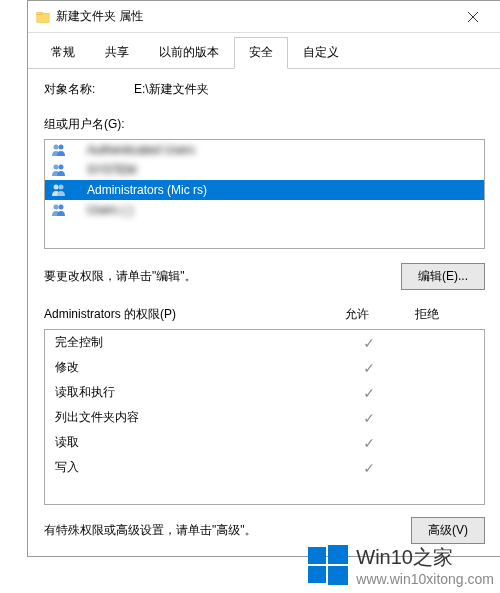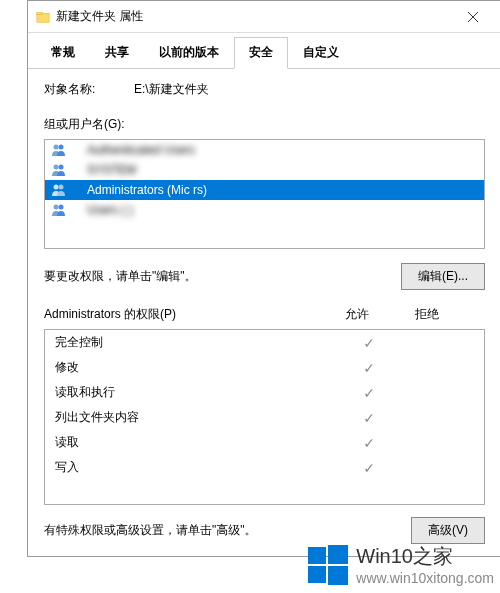--- a/index.html
+++ b/index.html
@@ -7,21 +7,21 @@
     
     .dialog { width: 475px; border: 1px solid #999; background: #fff; position: absolute; top: 0; left: 0; margin-left: 27px; }
     
     .titlebar { height: 32px; display: flex; align-items: center; padding: 0 8px; border-bottom: 1px solid #ddd; }
     .titlebar-icon { width: 14px; height: 14px; margin-right: 6px; }
     .titlebar-title { flex: 1; font-size: 12px; }
     .titlebar-close { width: 40px; height: 28px; display: flex; align-items: center; justify-content: center; }
     .titlebar-close svg { width: 10px; height: 10px; }
     
     .tabs { display: flex; padding: 4px 8px 0 8px; border-bottom: 1px solid #ccc; background: #fff; }
-    .tab { padding: 6px 14px; border: 1px solid transparent; cursor: pointer; font-size: 12px; font-weight: bold; }
+    .tab { padding: 6px 14px; border: 1px solid transparent; cursor: pointer; font-size: 12px; }
     .tab.active { border: 1px solid #ccc; border-bottom: 1px solid #fff; background: #fff; margin-bottom: -1px; }
     
     .content { padding: 12px 16px; }
     
     .row-obj { display: flex; margin-bottom: 18px; }
     .row-obj-label { width: 90px; }
     .row-obj-value { flex: 1; }
     
     .group-label { margin-bottom: 6px; }
     
@@ -39,21 +39,21 @@
     .perm-header-name { flex: 1; }
     .perm-header-col { width: 70px; }
     
     .perm-box { border: 1px solid #aaa; height: 176px; overflow-y: scroll; background: #fff; }
     .perm-row { display: flex; padding: 4px 10px; align-items: center; }
     .perm-name { flex: 1; }
     .perm-check { width: 70px; text-align: center; color: #888; font-size: 14px; }
     
     .adv-row { display: flex; align-items: center; justify-content: space-between; margin-top: 12px; }
     
-    .watermark { position: absolute; right: 6px; bottom: 6px; display: flex; align-items: flex-start; gap: 6px; }
+    .watermark { position: absolute; right: 6px; bottom: 6px; display: flex; align-items: center; gap: 6px; }
     .wm-logo { width: 44px; height: 44px; }
     .wm-text { display: flex; flex-direction: column; }
     .wm-title { font-size: 20px; color: #333; font-weight: 400; }
     .wm-url { font-size: 14px; color: #888; }
     
     ::-webkit-scrollbar { width: 16px; }
     ::-webkit-scrollbar-track { background: #f0f0f0; }
     ::-webkit-scrollbar-thumb { background: #c0c0c0; }
     ::-webkit-scrollbar-button { background: #f0f0f0; height: 16px; }
   </style>

